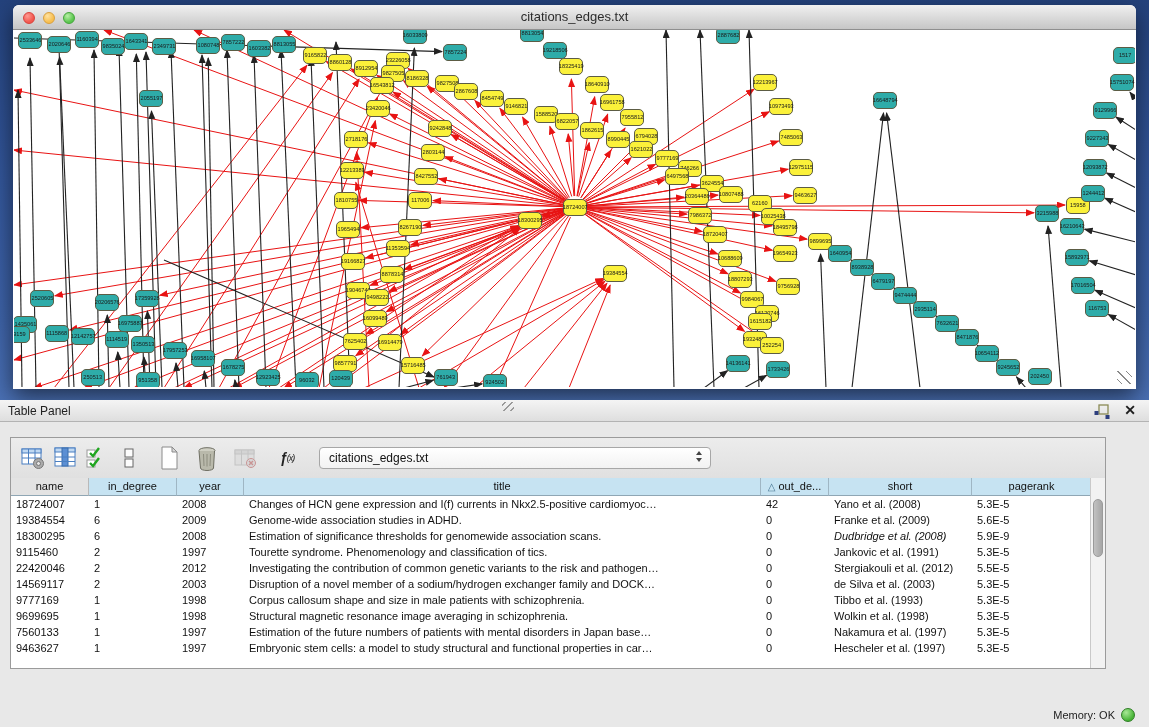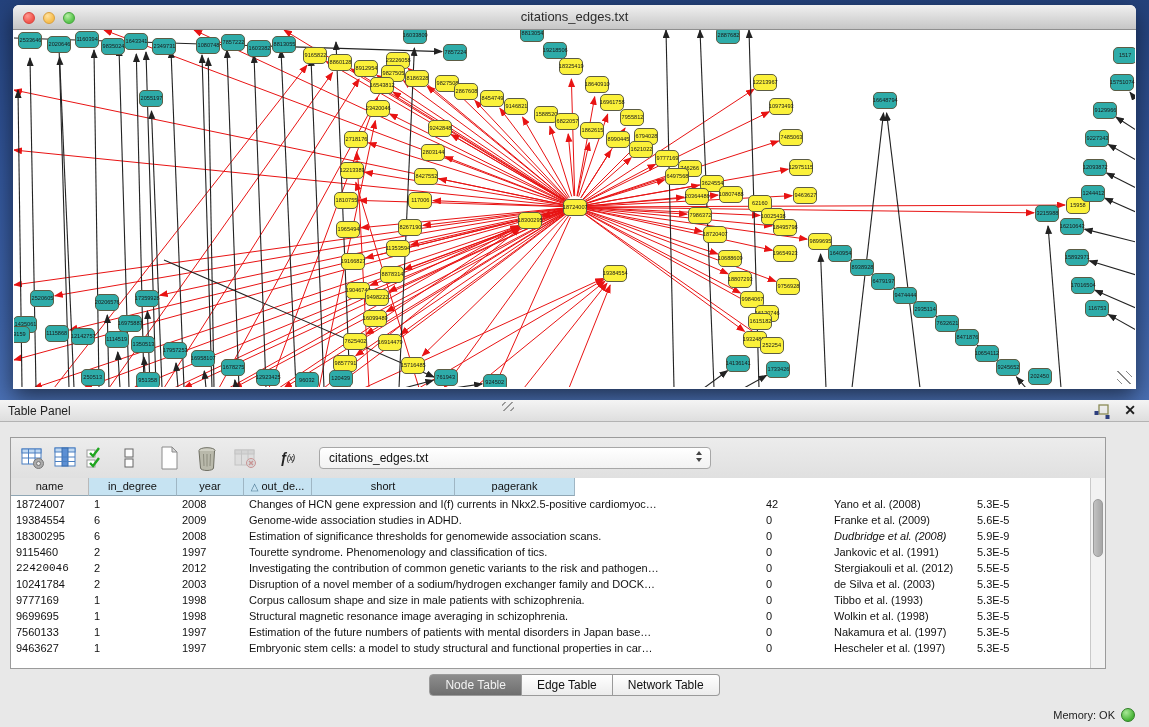--- a/index.html
+++ b/index.html
@@ -750,20 +750,21 @@
             <i class="up"></i>
             <i class="dn"></i>
           </span>
       </div>
     </div>
 
     <div id="thead">
         <div class="th gray" style="width: 78px;">name</div>
         <div class="th" style="width: 88px;">in_degree</div>
         <div class="th" style="width: 67px;">year</div>
+        <div class="th" style="width: 517px;">title</div>
         <div class="th" style="width: 68px;"><span class="sort">△</span> out_de...</div>
         <div class="th" style="width: 143px;">short</div>
         <div class="th" style="width: 120px;">pagerank</div>
       </div>
     <div id="tbody">
         <div class="tr">
           <div class="td" style="width: 78px;">18724007</div>
           <div class="td" style="width: 88px;">1</div>
           <div class="td" style="width: 67px;">2008</div>
           <div class="td" style="width: 517px;">Changes of HCN gene expression and I(f) currents in Nkx2.5-positive cardiomyoc…</div>
@@ -792,30 +793,30 @@
         <div class="tr">
           <div class="td" style="width: 78px;">9115460</div>
           <div class="td" style="width: 88px;">2</div>
           <div class="td" style="width: 67px;">1997</div>
           <div class="td" style="width: 517px;">Tourette syndrome. Phenomenology and classification of tics.</div>
           <div class="td" style="width: 68px;">0</div>
           <div class="td" style="width: 143px;">Jankovic et al. (1991)</div>
           <div class="td" style="width: 120px;">5.3E-5</div>
         </div>
         <div class="tr">
-          <div class="td" style="width: 78px; font-family: Liberation Mono, monospace;">22420046</div>
+          <div class="td" style="width: 78px;">22420046</div>
           <div class="td" style="width: 88px;">2</div>
           <div class="td" style="width: 67px;">2012</div>
           <div class="td" style="width: 517px;">Investigating the contribution of common genetic variants to the risk and pathogen…</div>
           <div class="td" style="width: 68px;">0</div>
           <div class="td" style="width: 143px;">Stergiakouli et al. (2012)</div>
           <div class="td" style="width: 120px;">5.5E-5</div>
         </div>
         <div class="tr">
-          <div class="td" style="width: 78px;">10241784</div>
+          <div class="td" style="width: 78px;">14569117</div>
           <div class="td" style="width: 88px;">2</div>
           <div class="td" style="width: 67px;">2003</div>
           <div class="td" style="width: 517px;">Disruption of a novel member of a sodium/hydrogen exchanger family and DOCK…</div>
           <div class="td" style="width: 68px;">0</div>
           <div class="td" style="width: 143px;">de Silva et al. (2003)</div>
           <div class="td" style="width: 120px;">5.3E-5</div>
         </div>
         <div class="tr">
           <div class="td" style="width: 78px;">9777169</div>
           <div class="td" style="width: 88px;">1</div>
@@ -851,23 +852,18 @@
           <div class="td" style="width: 68px;">0</div>
           <div class="td" style="width: 143px;">Hescheler et al. (1997)</div>
           <div class="td" style="width: 120px;">5.3E-5</div>
         </div>
       </div>
     <div id="vscroll">
       <div id="vthumb"></div>
     </div>
   </div>
 
-  <div id="tabs-row">
-      <div class="seg active">Node Table</div>
-      <div class="seg">Edge Table</div>
-      <div class="seg">Network Table</div>
-    </div>
 
   <div id="statusbar">
     <span class="lbl">Memory: OK</span>
     <span id="mem-dot"></span>
   </div>
 </div>
 
 </body></html>

